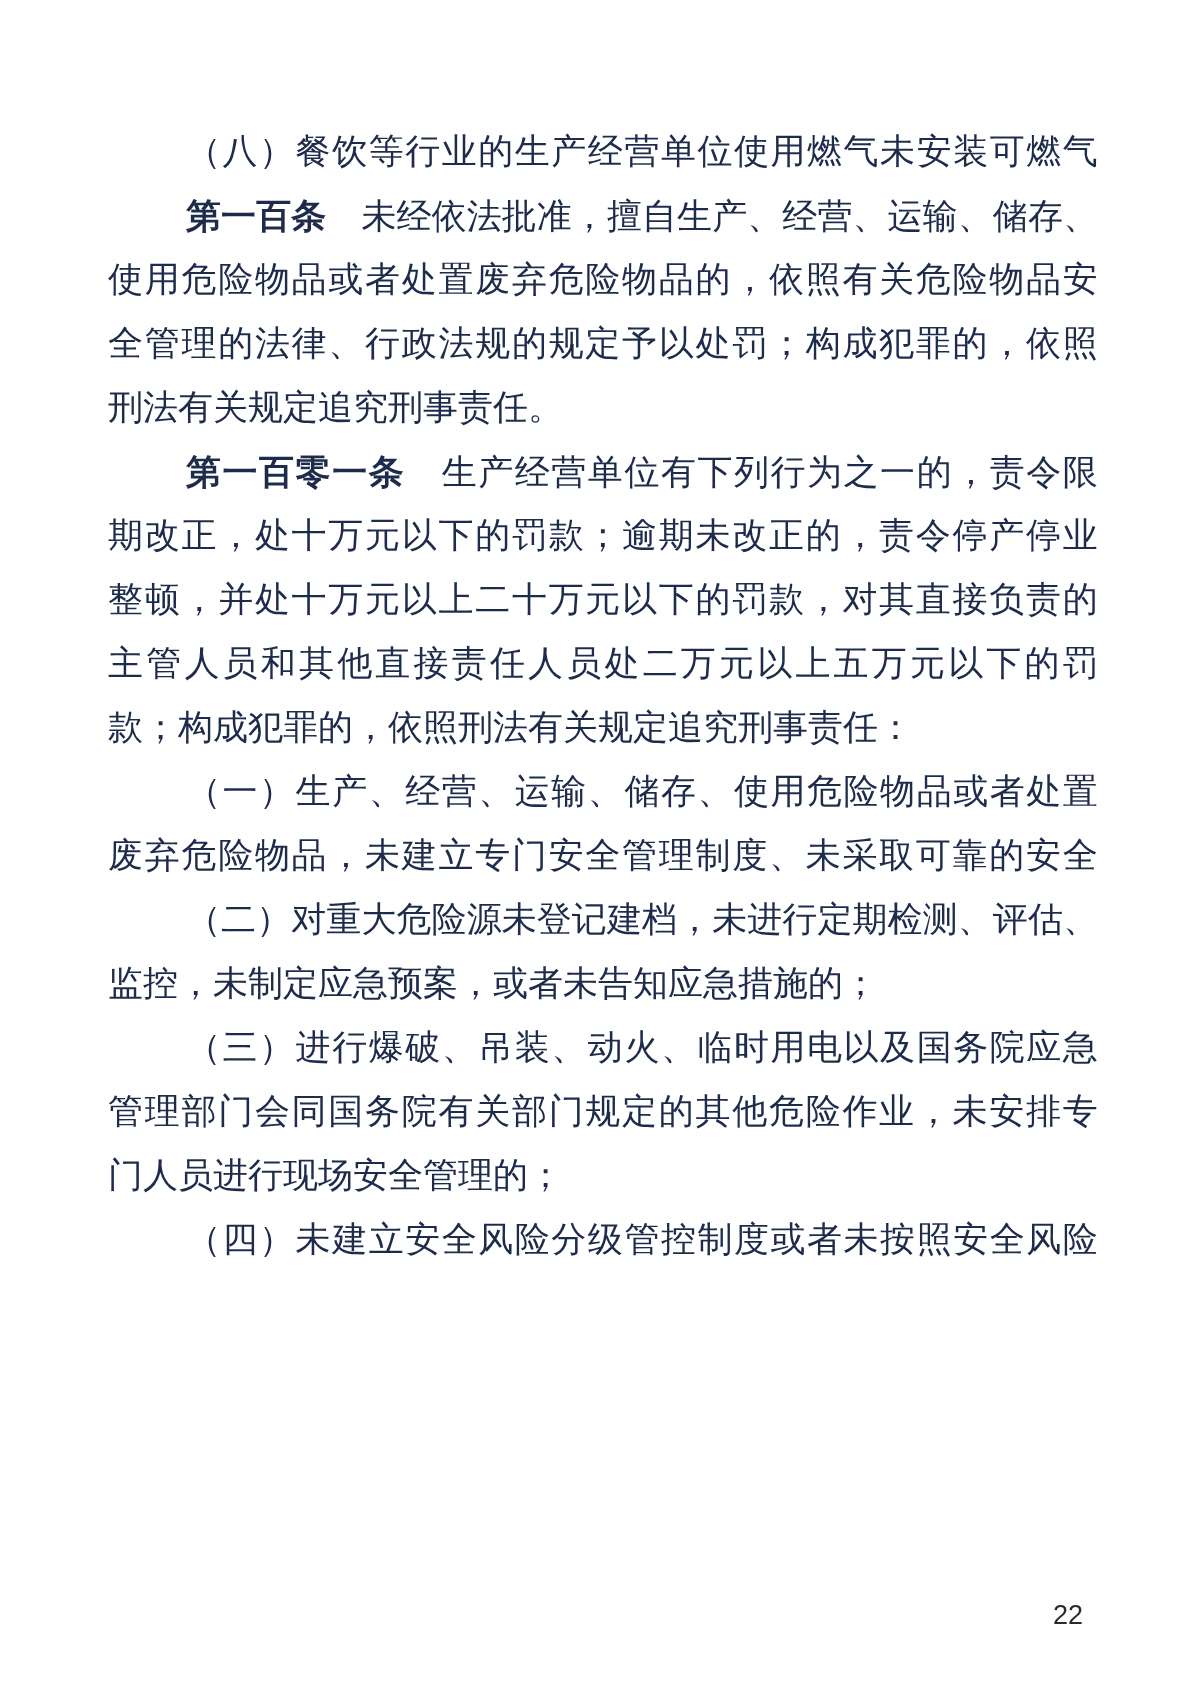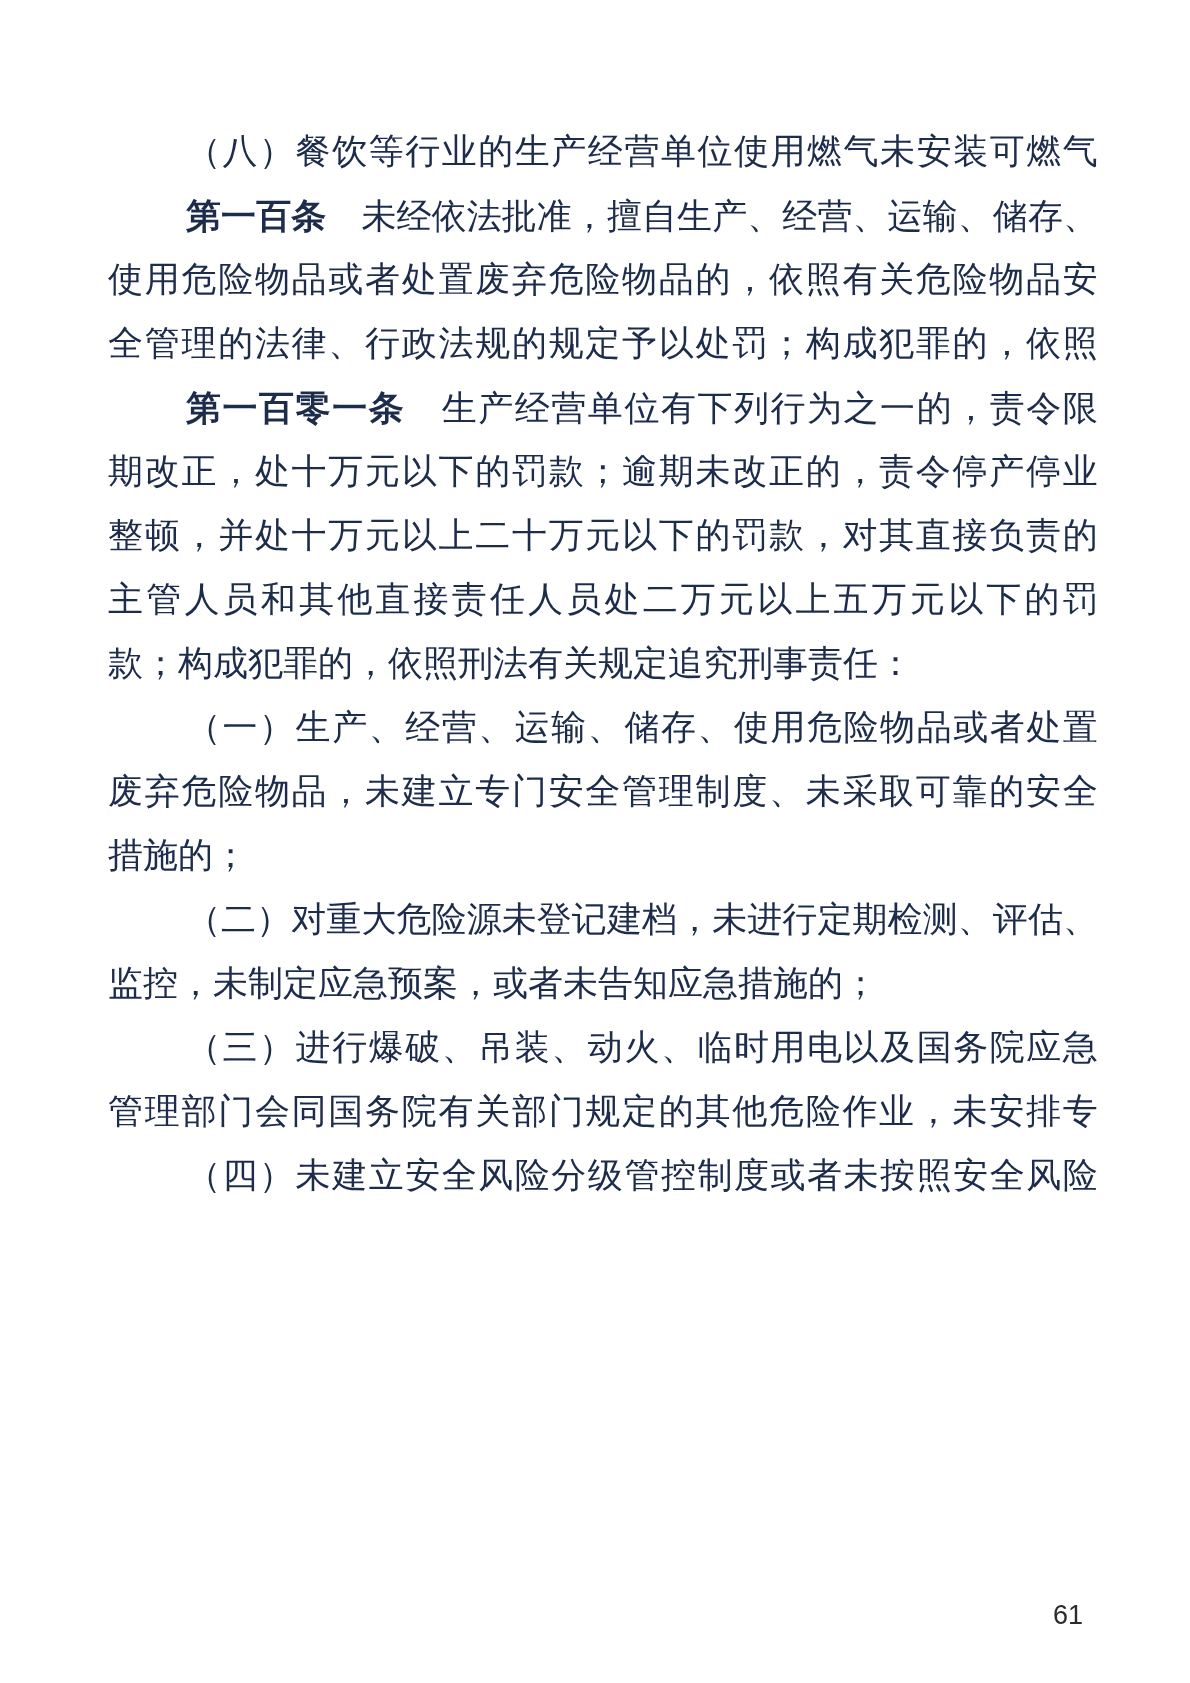--- a/index.html
+++ b/index.html
@@ -161,20 +161,21 @@
         <span class="ch">；</span>
         <span class="ch">构</span>
         <span class="ch">成</span>
         <span class="ch">犯</span>
         <span class="ch">罪</span>
         <span class="ch">的</span>
         <span class="ch">，</span>
         <span class="ch">依</span>
         <span class="ch">照</span>
       </div>
+      <div class="line"><span class="ch">刑</span><span class="ch">法</span><span class="ch">有</span><span class="ch">关</span><span class="ch">规</span><span class="ch">定</span><span class="ch">追</span><span class="ch">究</span><span class="ch">刑</span><span class="ch">事</span><span class="ch">责</span><span class="ch">任</span><span class="ch">。</span></div>
       <div class="line justify indent">
         <span class="ch bold">第</span>
         <span class="ch bold">一</span>
         <span class="ch bold">百</span>
         <span class="ch bold">零</span>
         <span class="ch bold">一</span>
         <span class="ch bold">条</span>
         <span class="ch gap">　</span>
         <span class="ch">生</span>
         <span class="ch">产</span>
@@ -331,21 +332,20 @@
         <span class="ch">、</span>
         <span class="ch">未</span>
         <span class="ch">采</span>
         <span class="ch">取</span>
         <span class="ch">可</span>
         <span class="ch">靠</span>
         <span class="ch">的</span>
         <span class="ch">安</span>
         <span class="ch">全</span>
       </div>
-      <div class="line"><span class="ch">措</span><span class="ch">施</span><span class="ch">的</span><span class="ch">；</span></div>
       <div class="line justify indent">
         <span class="ch">（</span>
         <span class="ch">二</span>
         <span class="ch">）</span>
         <span class="ch">对</span>
         <span class="ch">重</span>
         <span class="ch">大</span>
         <span class="ch">危</span>
         <span class="ch">险</span>
         <span class="ch">源</span>
@@ -417,20 +417,21 @@
         <span class="ch">危</span>
         <span class="ch">险</span>
         <span class="ch">作</span>
         <span class="ch">业</span>
         <span class="ch">，</span>
         <span class="ch">未</span>
         <span class="ch">安</span>
         <span class="ch">排</span>
         <span class="ch">专</span>
       </div>
+      <div class="line"><span class="ch">门</span><span class="ch">人</span><span class="ch">员</span><span class="ch">进</span><span class="ch">行</span><span class="ch">现</span><span class="ch">场</span><span class="ch">安</span><span class="ch">全</span><span class="ch">管</span><span class="ch">理</span><span class="ch">的</span><span class="ch">；</span></div>
       <div class="line justify indent">
         <span class="ch">（</span>
         <span class="ch">四</span>
         <span class="ch">）</span>
         <span class="ch">未</span>
         <span class="ch">建</span>
         <span class="ch">立</span>
         <span class="ch">安</span>
         <span class="ch">全</span>
         <span class="ch">风</span>
@@ -445,14 +446,14 @@
         <span class="ch">者</span>
         <span class="ch">未</span>
         <span class="ch">按</span>
         <span class="ch">照</span>
         <span class="ch">安</span>
         <span class="ch">全</span>
         <span class="ch">风</span>
         <span class="ch">险</span>
       </div>
     </div>
-  <div class="page-number">61</div>
+  <div class="page-number">22</div>
 </div>
 
 </body></html>

